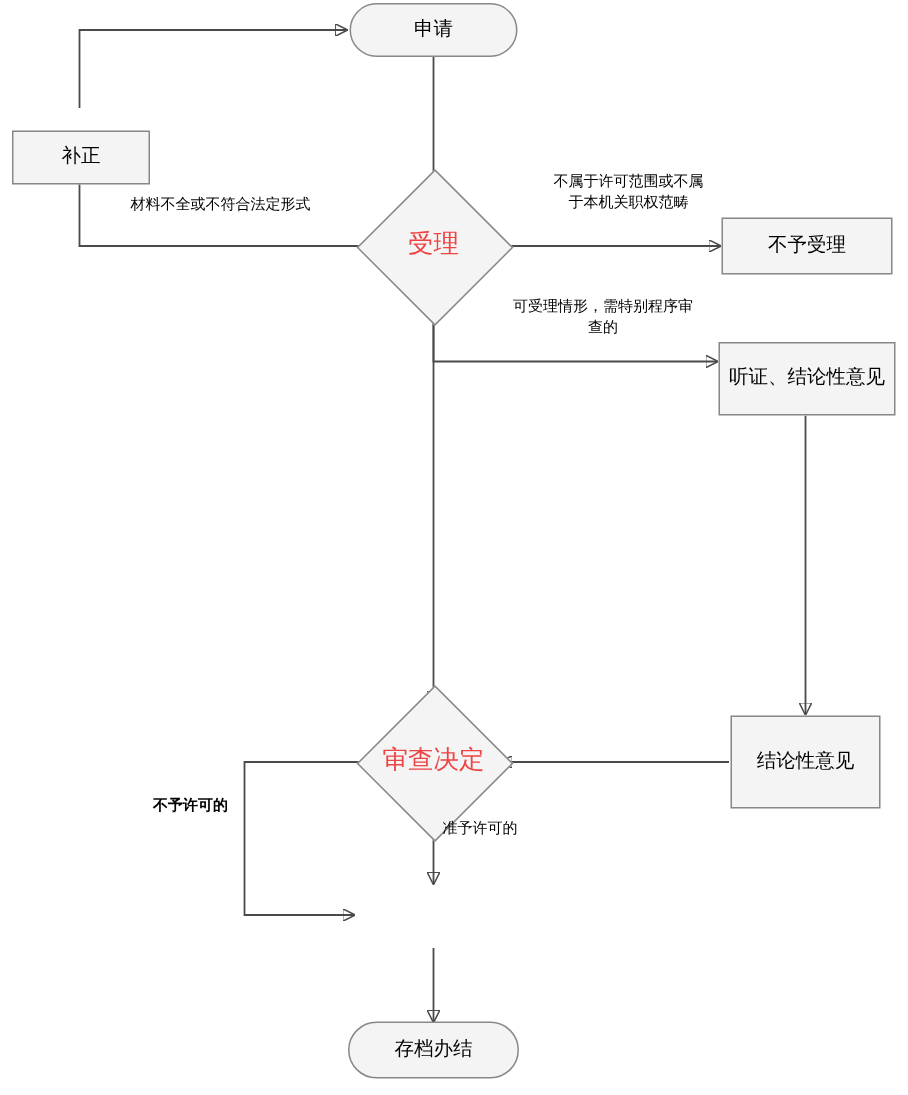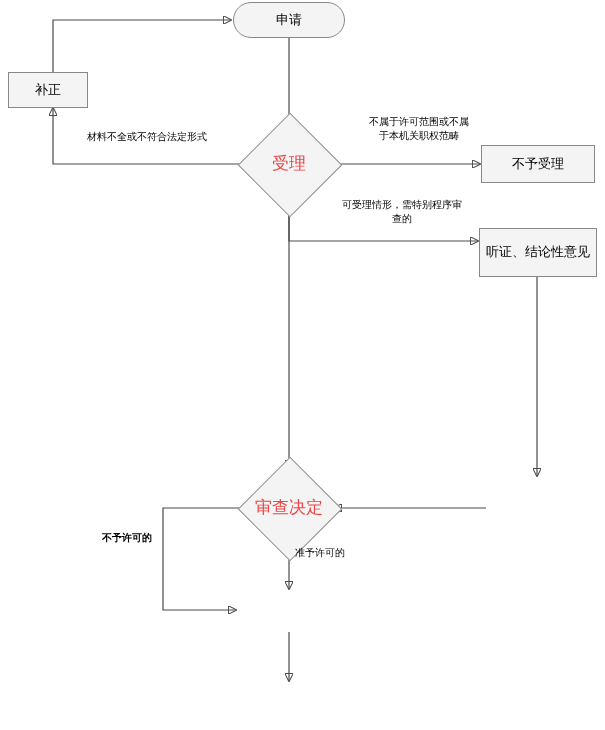--- a/index.html
+++ b/index.html
@@ -113,44 +113,50 @@
 
     <path d="M 289 545 L 289 589" marker-end="url(#arrow)"></path>
 
     <path d="M 289 632 L 289 681" marker-end="url(#arrow)"></path>
   </svg>
 
   <div class="node stadium" style="left:233px; top:2px; width:112px; height:36px;">
     <span>申请</span>
   </div>
 
-  <div class="node rect" style="left:8px; top:72px; width:80px; height:36px;">
+  <div class="node rect" style="left:8px; top:87px; width:92px; height:36px;">
     <span>补正</span>
   </div>
 
   <div class="node diamond-wrap" style="left:238px; top:113px; width:102px; height:102px;">
     <span class="diamond-shape"></span>
     <span class="diamond-label">受理</span>
   </div>
 
   <div class="node rect" style="left:481px; top:145px; width:114px; height:38px;">
     <span>不予受理</span>
   </div>
 
   <div class="node rect" style="left:479px; top:228px; width:118px; height:49px;">
     <span>听证、结论性意见</span>
   </div>
 
+  <div class="node rect" style="left:487px; top:477px; width:100px; height:62px;">
+    <span>结论性意见</span>
+  </div>
 
   <div class="node diamond-wrap" style="left:238px; top:457px; width:102px; height:102px;">
     <span class="diamond-shape"></span>
     <span class="diamond-label">审查决定</span>
   </div>
 
 
+  <div class="node stadium" style="left:232px; top:681px; width:114px; height:38px;">
+    <span>存档办结</span>
+  </div>
 
   <div class="edge-label" style="left:52px; top:130px; width:190px;">材料不全或不符合法定形式</div>
 
   <div class="edge-label" style="left:339px; top:115px; width:160px;">不属于许可范围或不属
 于本机关职权范畴</div>
 
   <div class="edge-label" style="left:303px; top:198px; width:198px;">可受理情形，需特别程序审
 查的</div>
 
   <div class="edge-label" style="left:82px; top:531px; width:90px;font-weight:bold;">不予许可的</div>

